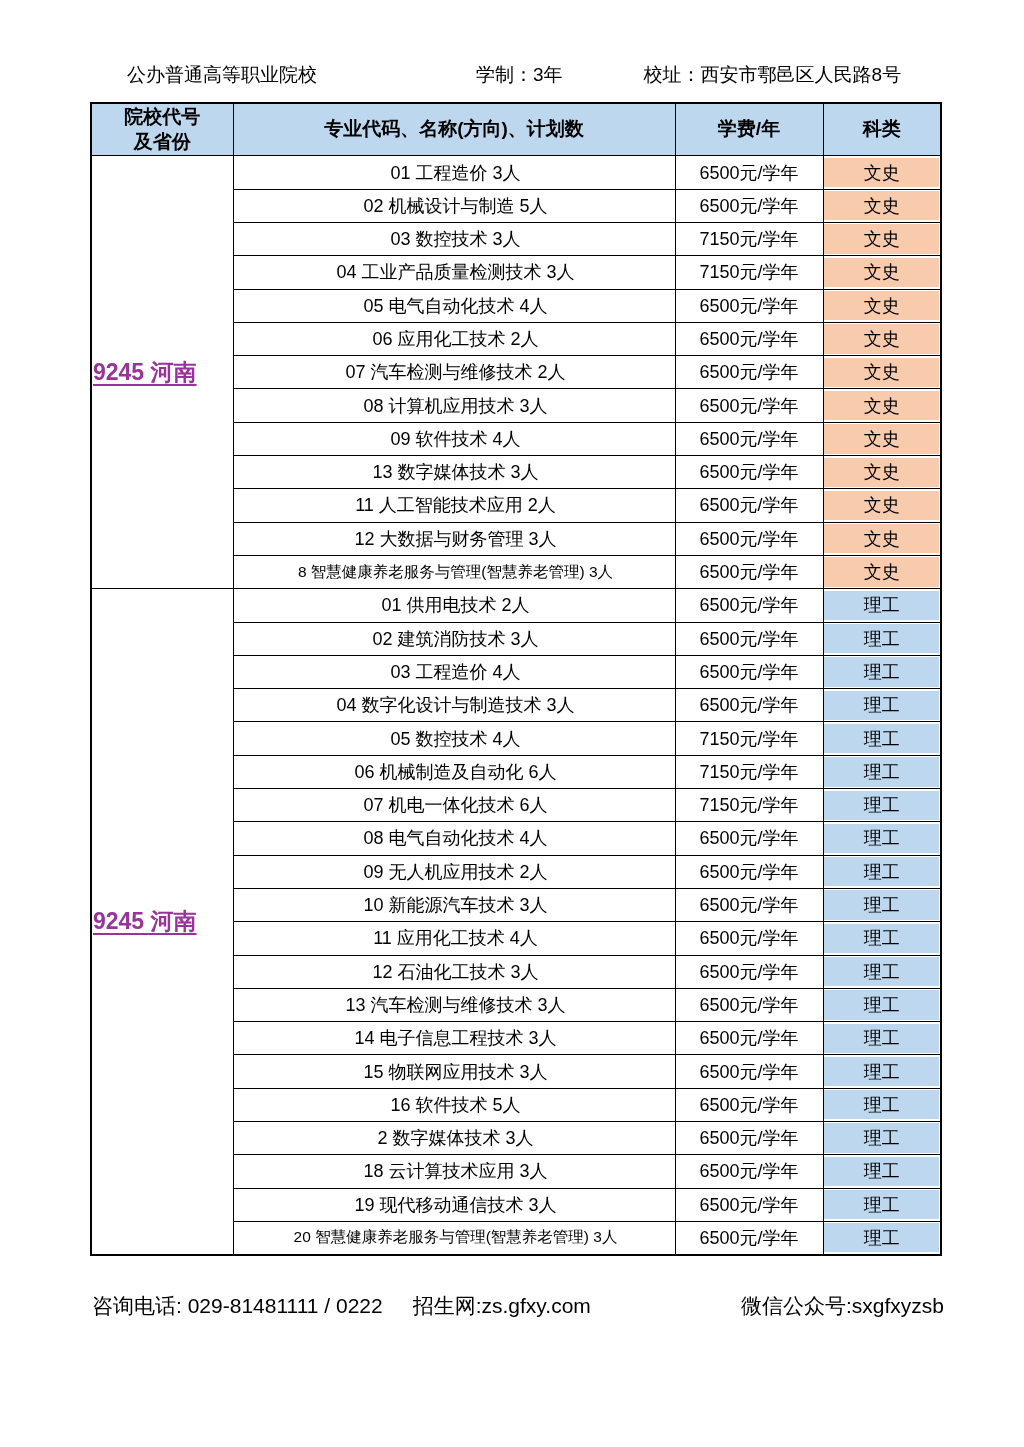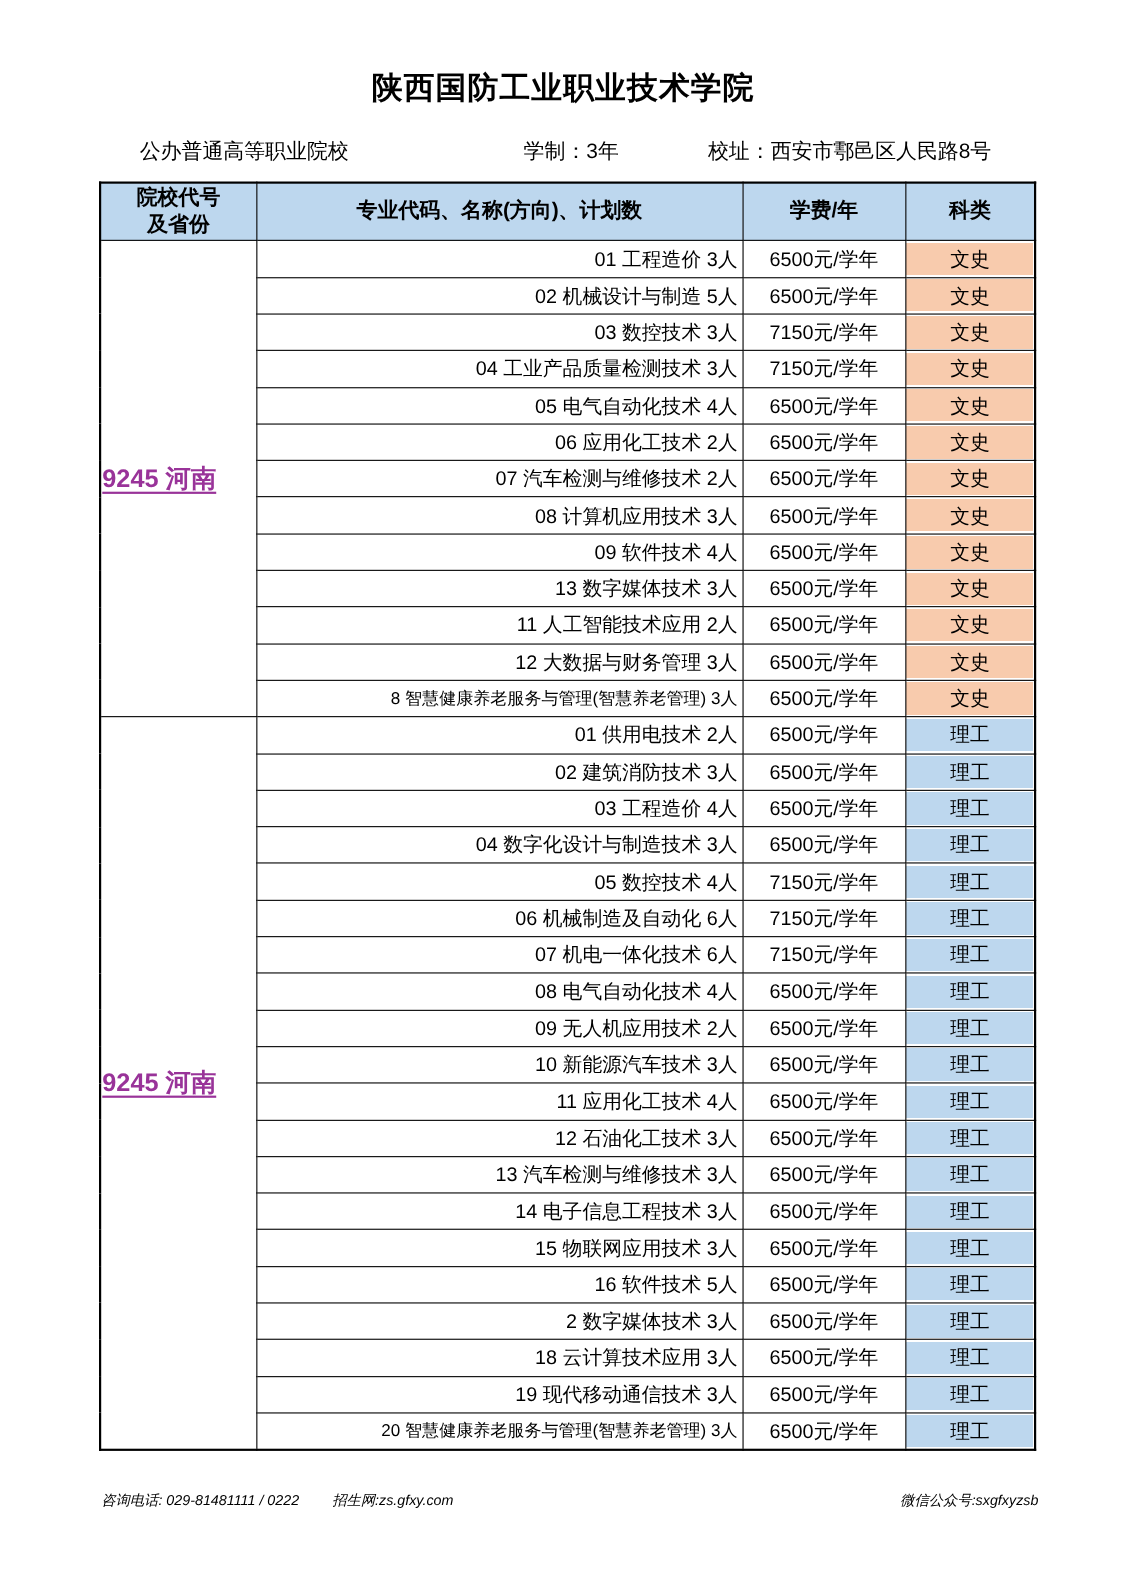--- a/index.html
+++ b/index.html
@@ -20,42 +20,41 @@
     width: 850px; margin: 14px 0 0 90px;
     border: 2.5px solid #000;
   }
   th, td { border: 1.7px solid #000; }
   th {
     background: var(--header-bg, #BDD7EE);
     height: 52px; font-size: 19px; font-weight: 700;
     text-align: center; vertical-align: middle; line-height: 1.3;
   }
   td { height: 33.3px; vertical-align: middle; font-size: 18px; background: #fff; }
-  .major-cell { text-align: right; padding: 0 4px 0 7px; white-space: nowrap; overflow: hidden; }
+  .major-cell { text-align: center; padding: 0 4px 0 7px; white-space: nowrap; overflow: hidden; }
   .major-cell.compact { font-size: 15.5px; }
   .fee-cell { text-align: center; }
   .cat-cell { text-align: center; background-clip: content-box; padding: 2px 1px; }
   .code-cell { vertical-align: middle; }
   .code-label {
     color: var(--code-color, #993399); font-weight: 700; font-size: 23px;
     text-decoration: underline; text-decoration-thickness: 2px; text-underline-offset: 4px;
     white-space: nowrap;
   }
   .footer {
     width: 852px; margin: 36px 0 0 92px;
-    display: flex; align-items: flex-start; font-size: 13px; font-style: italic;
+    display: flex; align-items: flex-start; font-size: 21px;
   }
   .footer-website { margin-left: 30px; }
   .footer-wechat { margin-left: auto; }
 </style>
 </head>
 <body>
 
 <div class="titles">
-  <div class="title-line">陕西国防工业职业技术学院</div>
 </div>
 
 <div class="info-line">
   <span class="info-type">公办普通高等职业院校</span>
   <span class="info-duration">学制：3年</span>
   <span class="info-address">校址：西安市鄠邑区人民路8号</span>
 </div>
 
 <table>
   <colgroup>

